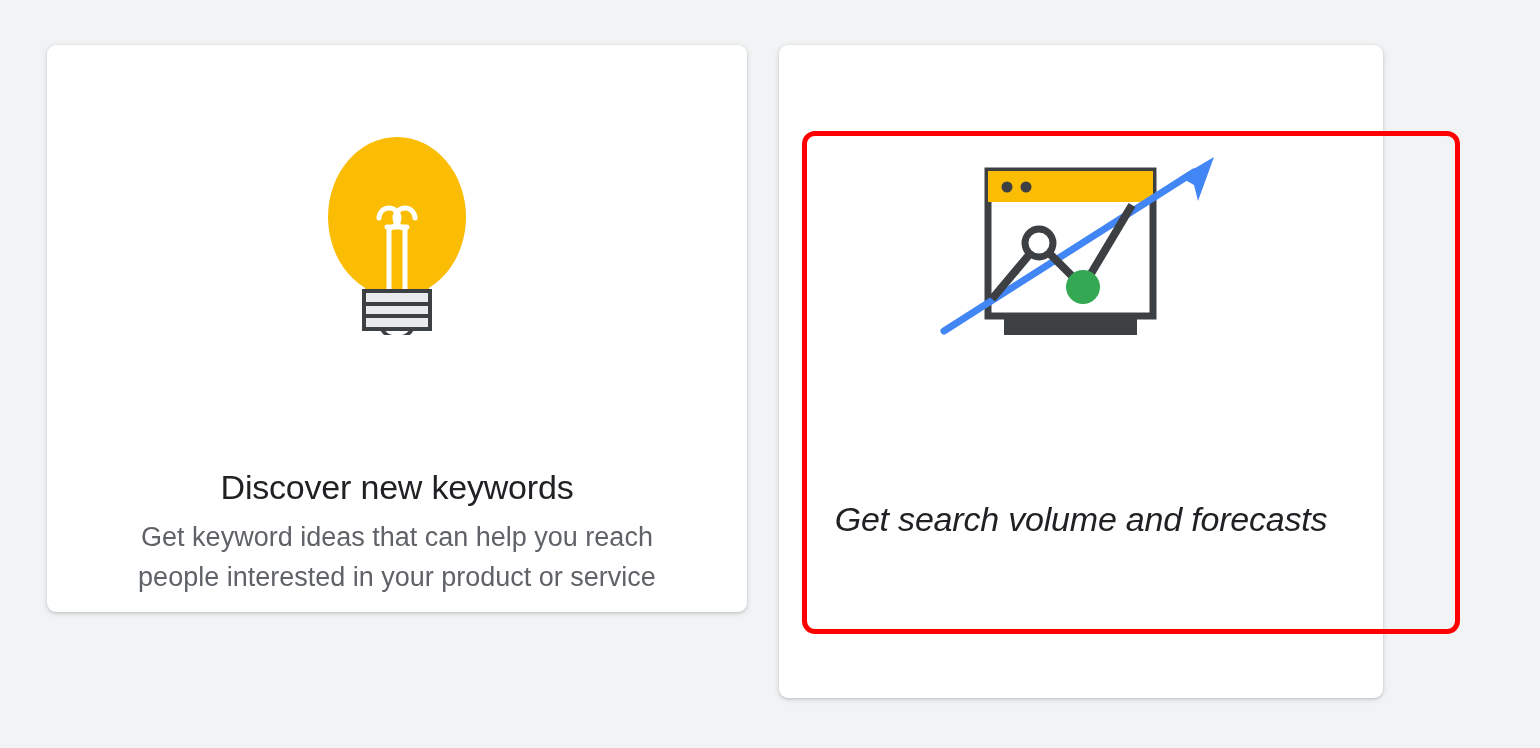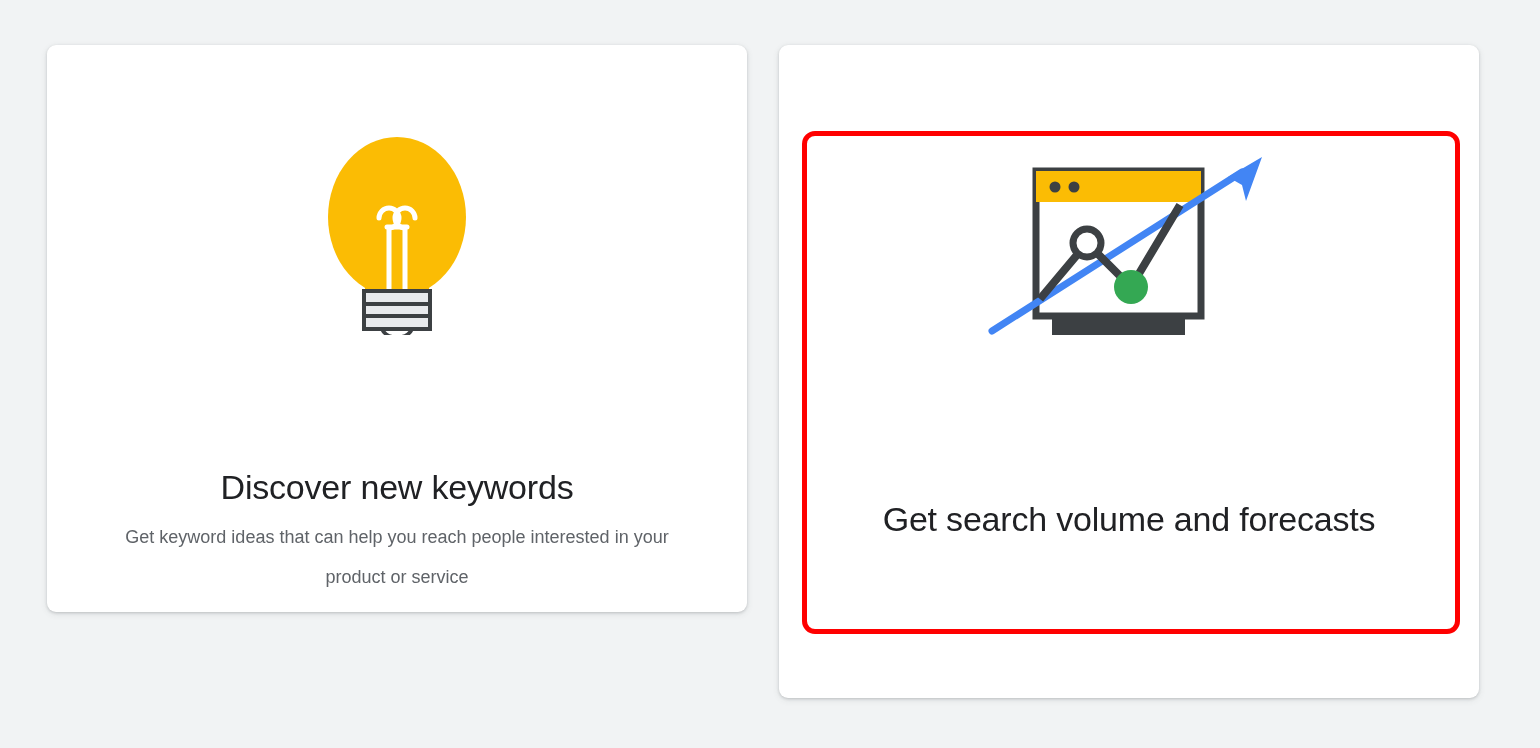--- a/index.html
+++ b/index.html
@@ -33,22 +33,23 @@
   }
   #card-discover {
     left: 47px;
     top: 45px;
     width: 700px;
     height: 567px;
   }
   #card-forecast {
     left: 779px;
     top: 45px;
-    width: 700px;
+    width: 604px;
     height: 653px;
+    font-style: italic;
   }
 
   
   .highlight-box {
     position: absolute;
     left: 802px;
     top: 131px;
     width: 658px;
     height: 503px;
     border: 5px solid #ff0000;
@@ -79,21 +80,21 @@
   }
   .card-title {
     font-size: 34px;
     line-height: 44px;
     color: #202124;
     font-weight: 400;
     margin: 0 0 8px 0;
     letter-spacing: -0.2px;
   }
   .card-sub {
-    font-size: 18px;
+    font-size: 27px;
     line-height: 40px;
     color: #5f6368;
     font-weight: 400;
     margin: 0;
     max-width: 600px;
     margin-left: auto;
     margin-right: auto;
   }
   #card-forecast .card-sub { max-width: 630px; }
 </style>

